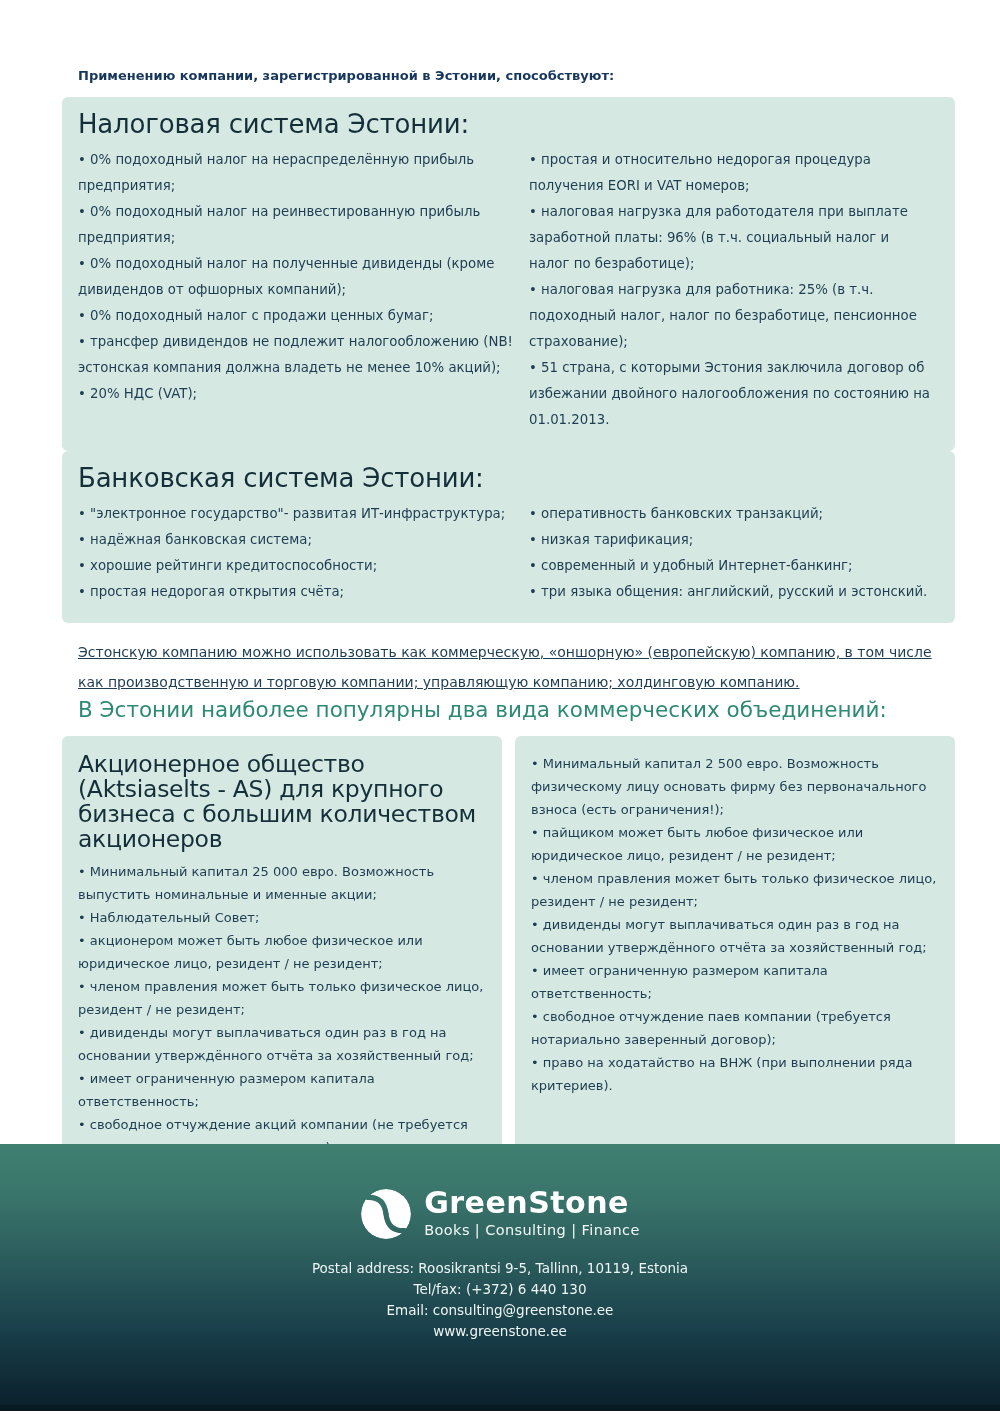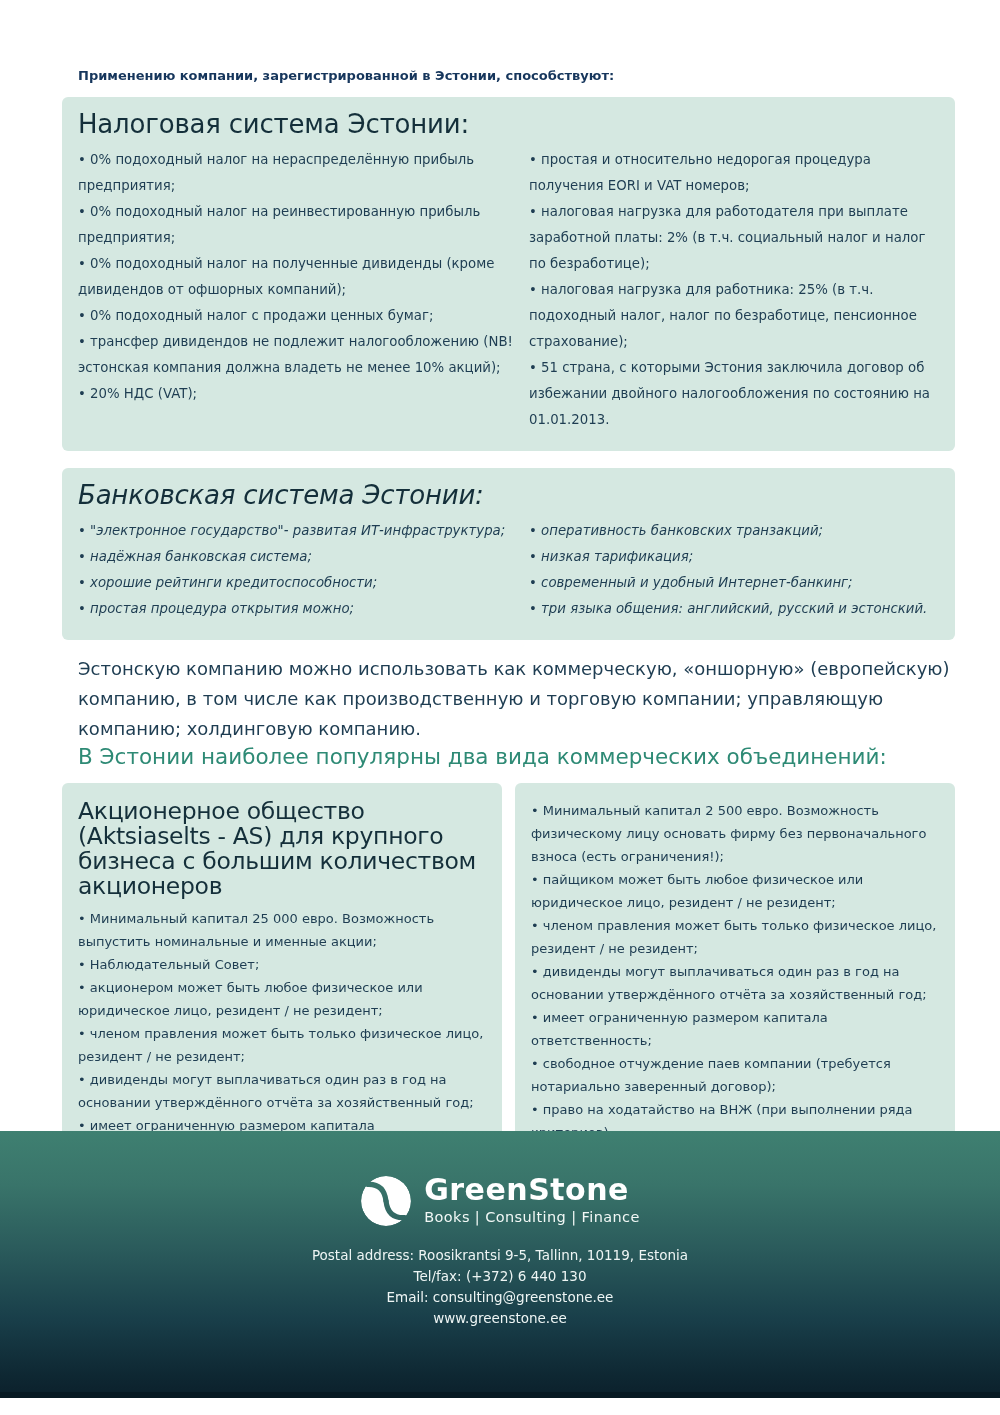--- a/index.html
+++ b/index.html
@@ -12,36 +12,36 @@
   .content{padding-top:68px;}
   .intro{
     margin:0 45px 14px 78px;
     font-size:13px;font-weight:bold;color:var(--intro_text,#16365c);
   }
   .box{
     margin:0 45px 0 62px;width:893px;box-sizing:border-box;
     background:var(--box_bg,#d5e8e1);
     border-radius:6px;padding:10px 23px 18px 16px;
   }
-  .box + .box{margin-top:17px;font-style:italic;}
+  .box + .box{}
   .box-title{
     margin:2px 0 8px 0;font-size:26px;font-weight:400;
     color:var(--heading_dark,#142f3a);letter-spacing:-0.2px;
   }
   .cols{display:flex;}
   .col1{flex:0 0 451px;padding-right:16px;box-sizing:border-box;}
   .col2{flex:1;}
   ul.bullets{list-style:none;margin:0;padding:0;}
   ul.bullets li{
     font-size:13.3px;line-height:26px;color:var(--body_text,#1e3d52);
   }
   ul.bullets li::before{content:"• ";}
   .usage{
     margin:14px 45px 0 78px;max-width:877px;
-    font-size:18px;line-height:30px;color:var(--body_text,#1e3d52);
+    font-size:14px;line-height:30px;color:var(--body_text,#1e3d52);text-decoration:underline;
   }
   .section-heading{
     margin:0 45px 14px 78px;
     font-size:21.5px;font-weight:400;color:var(--heading_teal,#2e8a75);
   }
   .two-boxes{
     display:flex;gap:13px;margin:0 45px 0 62px;width:893px;box-sizing:border-box;
     align-items:stretch;
   }
   .half-box{
@@ -54,21 +54,21 @@
   .half-box ul.bullets li{font-size:13px;line-height:23px;}
   .report-note{
     margin:16px 45px 0 78px;max-width:877px;
     font-size:11.5px;line-height:19px;color:var(--note_text,#27424f);
   }
   .nb-note{
     margin:9px 45px 0 78px;
     font-size:14.5px;font-weight:bold;color:var(--heading_dark,#142f3a);
   }
   .footer{
-    position:absolute;left:0;bottom:17px;width:1000px;height:267px;
+    position:absolute;left:0;bottom:4px;width:1000px;height:267px;
     background:linear-gradient(180deg,
       var(--footer_top,#3f8071) 0%, #39746a 20%, #2a5a5b 45%,
       #193f4a 70%, #0e2732 92%, var(--footer_bottom,#0b202b) 100%);
     color:#ffffff;text-align:center;
   }
   .footer-strip{
     position:absolute;left:0;bottom:0;width:100%;height:6px;
     background:#081a23;
   }
   .logo-row{
@@ -105,35 +105,35 @@
         <ul class="bullets col1">
           <li>0% подоходный налог на нераспределённую прибыль предприятия;</li>
           <li>0% подоходный налог на реинвестированную прибыль предприятия;</li>
           <li>0% подоходный налог на полученные дивиденды (кроме дивидендов от офшорных компаний);</li>
           <li>0% подоходный налог с продажи ценных бумаг;</li>
           <li>трансфер дивидендов не подлежит налогообложению (NB! эстонская компания должна владеть не менее 10% акций);</li>
           <li>20% НДС (VAT);</li>
         </ul>
         <ul class="bullets col2">
           <li>простая и относительно недорогая процедура получения EORI и VAT номеров;</li>
-          <li>налоговая нагрузка для работодателя при выплате заработной платы: 2% (в т.ч. социальный налог и налог по безработице);</li>
+          <li>налоговая нагрузка для работодателя при выплате заработной платы: 96% (в т.ч. социальный налог и налог по безработице);</li>
           <li>налоговая нагрузка для работника: 25% (в т.ч. подоходный налог, налог по безработице, пенсионное страхование);</li>
           <li>51 страна, с которыми Эстония заключила договор об избежании двойного налогообложения по состоянию на 01.01.2013.</li>
         </ul>
       </div>
     </div>
 
     <div class="box">
       <h2 class="box-title">Банковская система Эстонии:</h2>
       <div class="cols">
         <ul class="bullets col1">
           <li>"электронное государство"- развитая ИТ-инфраструктура;</li>
           <li>надёжная банковская система;</li>
           <li>хорошие рейтинги кредитоспособности;</li>
-          <li>простая процедура открытия можно;</li>
+          <li>простая недорогая открытия счёта;</li>
         </ul>
         <ul class="bullets col2">
           <li>оперативность банковских транзакций;</li>
           <li>низкая тарификация;</li>
           <li>современный и удобный Интернет-банкинг;</li>
           <li>три языка общения: английский, русский и эстонский.</li>
         </ul>
       </div>
     </div>
 

